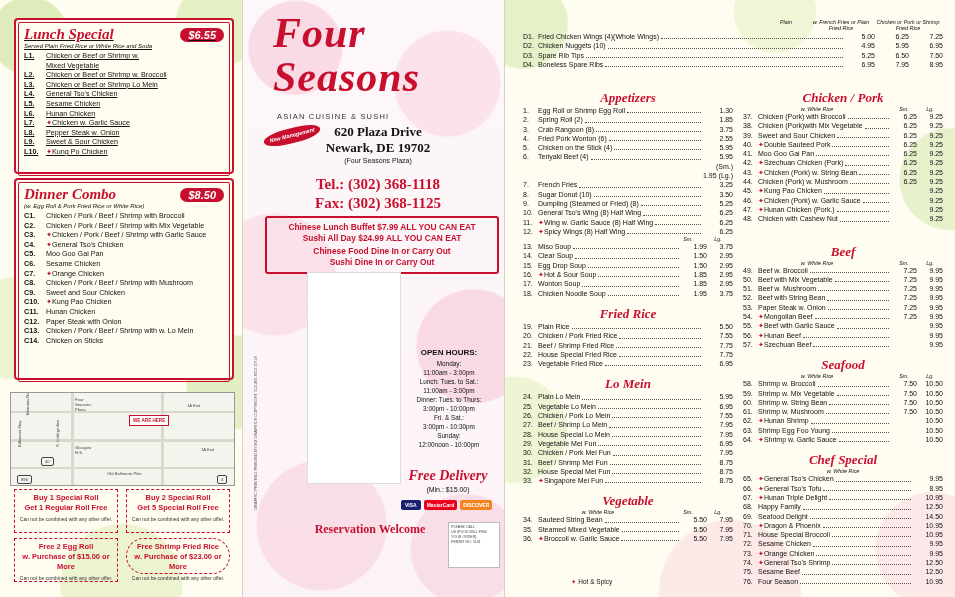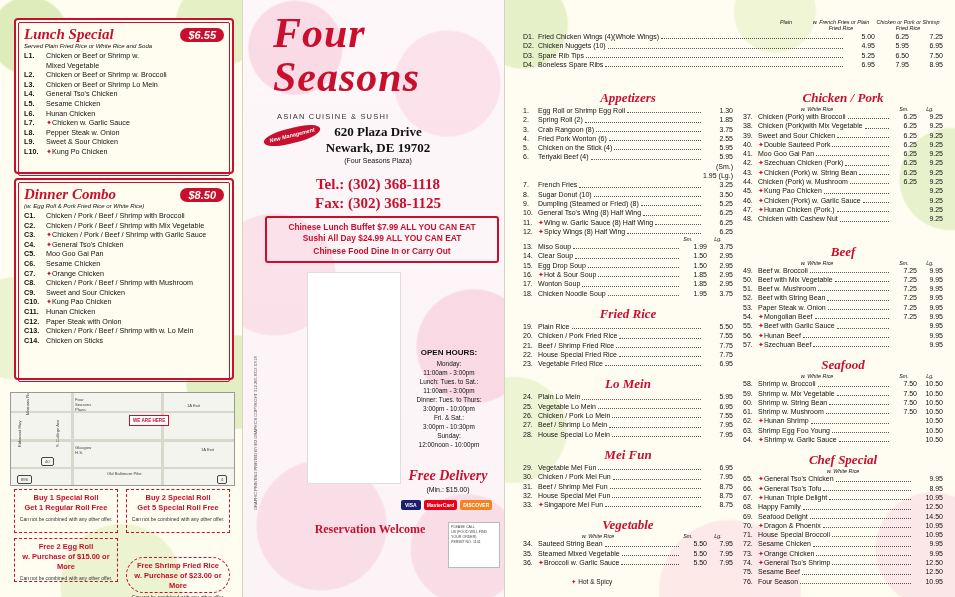--- a/index.html
+++ b/index.html
@@ -91,21 +91,21 @@
   .mitem .pr3{width:34px;flex:none;text-align:right;}
   .spicy{color:#c8102e;}
 </style>
 </head>
 <body>
 
 <div class="panel" id="panel-left">
   <div class="leafbg"></div>
 
   <div class="menubox" style="left:14px;top:18px;width:216px;height:152px;">
-    <div class="inner" style="height:144px;">
+    <div class="inner" style="height:144px;text-decoration:underline;">
       <div style="display:flex;align-items:center;justify-content:space-between;">
         <div class="boxtitle">Lunch Special</div>
         <div class="pricebadge">$6.55</div>
       </div>
       <div class="sub" style="margin:0 0 2px 0;">Served Plain Fried Rice or White Rice and Soda</div>
       <div id="lunch-items">
           <div class="itemline">
        <span class="code">L1.</span>
        <span>Chicken or Beef or Shrimp w.</span>
      </div>
@@ -249,21 +249,21 @@
   <div class="coupon" style="left:126px;top:489px;width:104px;height:44px;">
     <div class="t1"><span>Buy 2 Special Roll</span><br>
       <span>Get 5 Special Roll Free</span></div>
     <div class="t2">Can not be combined with any other offer.</div>
   </div>
   <div class="coupon" style="left:14px;top:538px;width:104px;height:44px;">
     <div class="t1"><span>Free 2 Egg Roll</span><br>
       <span>w. Purchase of $15.00 or More</span></div>
     <div class="t2">Can not be combined with any other offer.</div>
   </div>
-  <div class="coupon" style="left:126px;top:557px;width:104px;height:36px;border-radius:21px;">
+  <div class="coupon" style="left:126px;top:538px;width:104px;height:36px;border-radius:21px;">
     <div class="t1"><span>Free Shrimp Fried Rice</span><br>
       <span>w. Purchase of $23.00 or More</span></div>
     <div class="t2">Can not be combined with any other offer.</div>
   </div>
 </div>
 
 <div class="panel" style="left:242px;top:0;width:1px;height:597px;background:#d9d2c4;"></div>
 
 <div class="panel" id="panel-mid">
   <div class="floralbg"></div>
@@ -284,20 +284,21 @@
 
   <div class="center" style="position:absolute;left:20px;top:176px;width:230px;">
     <div class="phonebox">Tel.: (302) 368-1118</div>
     <div class="phonebox" style="margin-top:2px;">Fax: (302) 368-1125</div>
   </div>
 
   <div class="buffetbox" style="position:absolute;left:22px;top:216px;width:222px;">
     <div class="bold" style="font-size:8.4px;color:#c8102e;line-height:11px;">Chinese Lunch Buffet $7.99 ALL YOU CAN EAT</div>
     <div class="bold" style="font-size:8.4px;color:#c8102e;line-height:11px;">Sushi All Day $24.99 ALL YOU CAN EAT</div>
     <div class="bold" style="font-size:8.4px;color:#c8102e;line-height:11px;margin-top:2px;">Chinese Food Dine In or Carry Out</div>
+    <div class="bold" style="font-size:8.4px;color:#c8102e;line-height:11px;">Sushi Dine In or Carry Out</div>
   </div>
 
   <div class="whitecard" style="position:absolute;left:64px;top:272px;width:92px;height:210px;"></div>
 
   <div style="position:absolute;left:160px;top:348px;width:92px;text-align:center;">
     <div class="bold" style="font-size:8px;">OPEN HOURS:</div>
     <div id="hours-list" style="font-size:6.4px;line-height:9px;margin-top:2px;">
         <div>Monday:</div>
         <div>11:00am - 3:00pm</div>
         <div>Lunch: Tues. to Sat.:</div>
@@ -569,21 +570,20 @@
           <span class="pr2">7.95</span>
         </div>
         <div class="mitem">
       <span class="num">28.</span>
       <span class="nm">House Special Lo Mein</span>
       <span class="dots"></span>
           <span class="pr2">7.95</span>
         </div>
       </div>
 
-    <div class="secthead center" style="font-size:13px;margin-top:8px;">Mei Fun</div>
     <div id="meifun-items">
         <div class="mitem">
       <span class="num">29.</span>
       <span class="nm">Vegetable Mei Fun</span>
       <span class="dots"></span>
           <span class="pr2">6.95</span>
         </div>
         <div class="mitem">
       <span class="num">30.</span>
       <span class="nm">Chicken / Pork Mei Fun</span>

